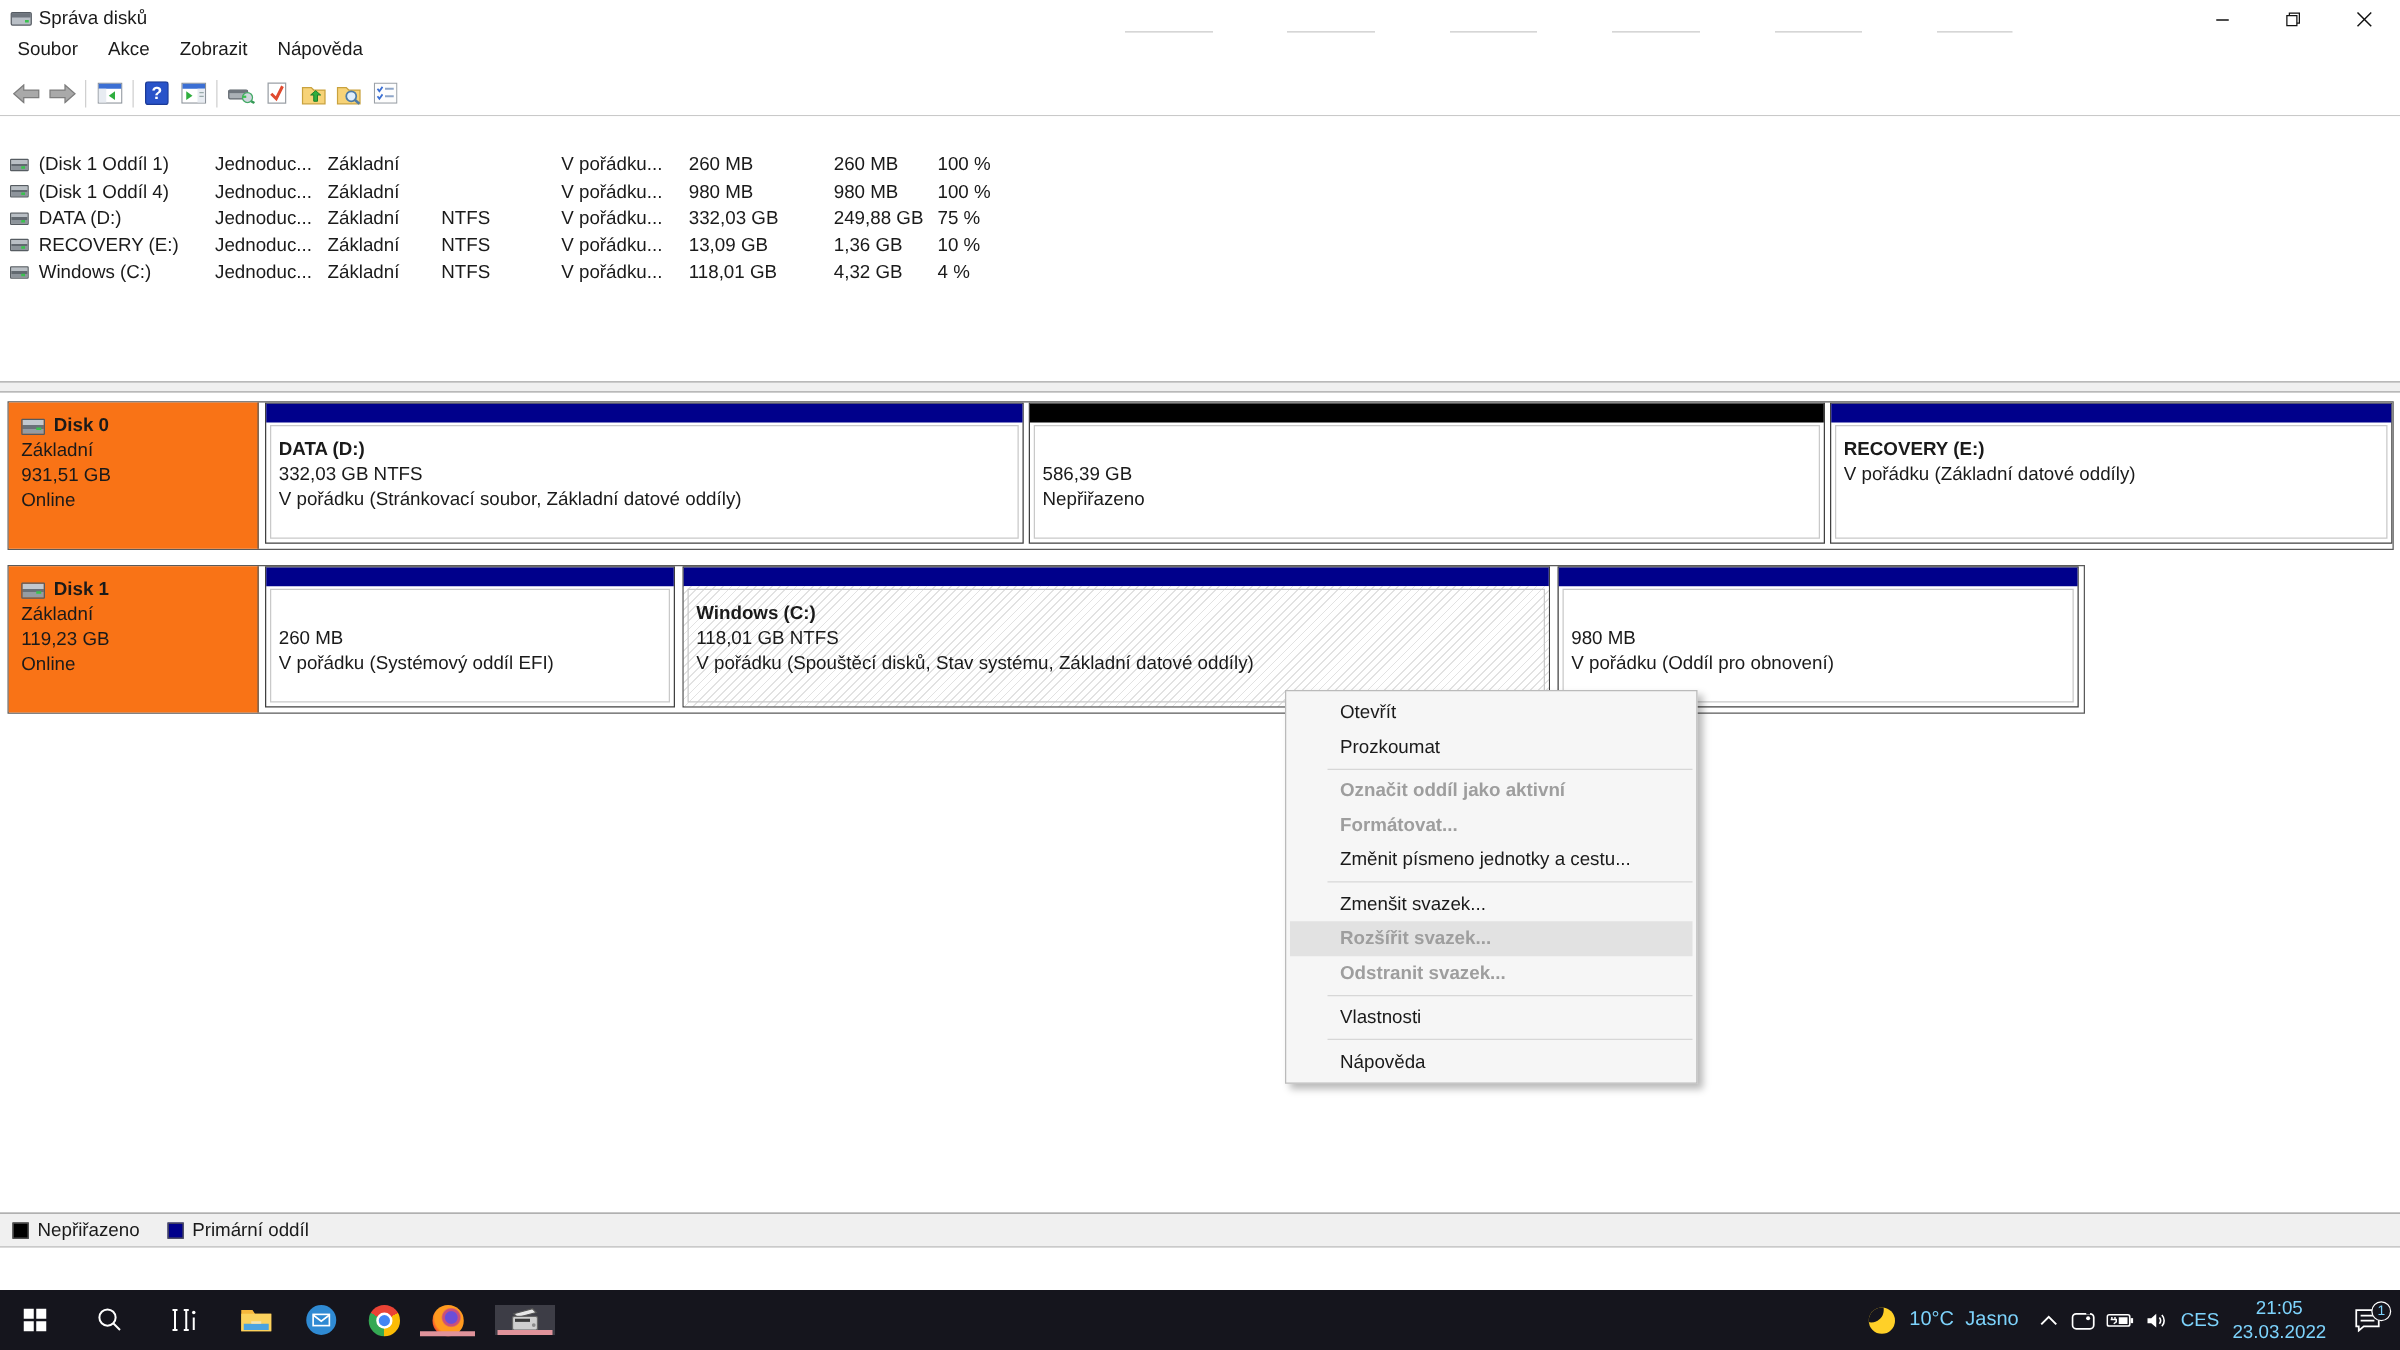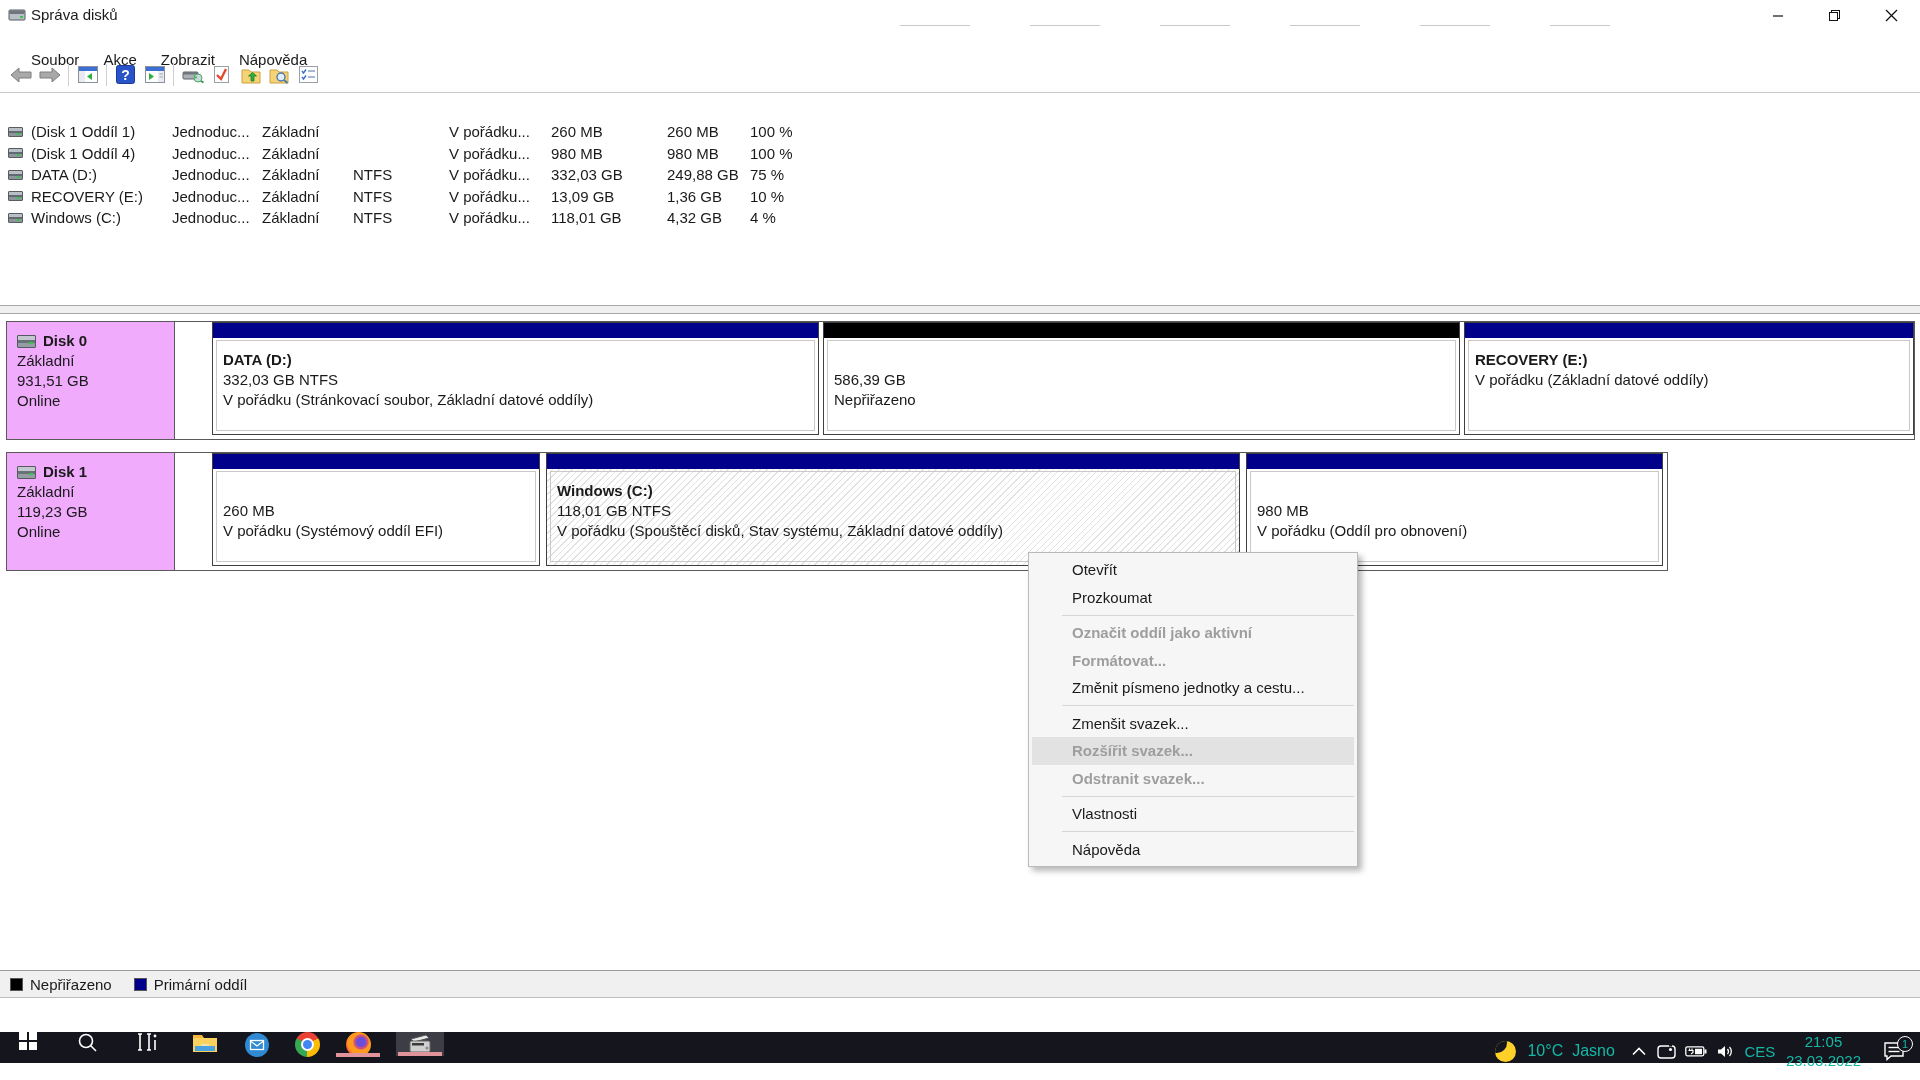--- a/index.html
+++ b/index.html
@@ -6,21 +6,21 @@
   html,body{width:1920px;height:1080px;overflow:hidden;background:#fff;
     font-family:"Liberation Sans",sans-serif;color:#1a1a1a;}
   
   #titlebar{position:absolute;left:0;top:0;width:1920px;height:30px;background:#fff;}
   #title-icon{position:absolute;left:8px;top:7px;width:18px;height:16px;}
   #title-text{position:absolute;left:31px;top:6px;font-size:15px;}
   #title-artifact{position:absolute;left:900px;top:25px;width:710px;height:1px;
     background:repeating-linear-gradient(90deg,#c9c9c9 0 70px,transparent 70px 130px);}
   .capbtn{position:absolute;top:0;height:30px;width:57px;display:flex;align-items:center;justify-content:center;}
   
-  #menubar{position:absolute;left:0;top:46px;width:1920px;height:27px;display:flex;align-items:center;padding-left:19px;}
+  #menubar{position:absolute;left:0;top:26px;width:1920px;height:27px;display:flex;align-items:center;padding-left:2px;}
   .menu-item{padding:0 12px;font-size:15px;line-height:27px;}
   
   #toolbar{position:absolute;left:0;top:57px;width:1920px;height:36px;border-bottom:1px solid #c9c9c9;display:flex;align-items:center;padding-left:6px;}
   .tbtn{width:29px;height:28px;display:flex;align-items:center;justify-content:center;}
   .tsep{width:1px;height:22px;background:#d0d0d0;margin:0 4px;}
   
   #pane{position:absolute;left:0;top:93px;width:1920px;height:923px;background:#fff;}
   
   .grid{display:grid;grid-template-columns:164px 90px 91px 96px 102px 116px 83px 117px 1fr;}
   #thead{position:absolute;left:3px;top:5px;width:1913px;height:22px;background:#f0f0f0;border-top:1px solid #d2d2d2;border-bottom:1px solid #d2d2d2;}
@@ -29,21 +29,21 @@
   #tbody{position:absolute;left:3px;top:28px;width:1913px;}
   .trow{height:21.5px;font-size:15px;}
   .trow .td{display:flex;align-items:center;padding-left:5px;overflow:hidden;white-space:nowrap;}
   .vol-ic{width:15px;height:10px;margin-right:8px;flex:none;border-radius:1px;
      background:linear-gradient(#b9bfc5 0 3px,#626970 3px 5px,#8d949b 5px 10px);border:1px solid #565c62;position:relative;}
   .vol-ic::after{content:"";position:absolute;right:2px;top:5px;width:3px;height:2px;background:#39c24e;}
   
   #splitter{position:absolute;left:0;top:212px;width:1920px;height:9px;background:#f0f0f0;border-top:1px solid #a6a6a6;border-bottom:1px solid #a6a6a6;}
   
   .strip{position:absolute;left:6px;height:119px;border:1px solid #5a5a5a;background:#fff;}
-  .dlabel{position:absolute;left:0;top:0;width:168px;height:117px;background:#f0abfc;border-right:1px solid #5a5a5a;padding:9px 0 0 10px;font-size:15px;line-height:20px;}
+  .dlabel{position:absolute;left:0;top:0;width:200px;height:117px;background:#f97316;border-right:1px solid #5a5a5a;padding:9px 0 0 10px;font-size:15px;line-height:20px;}
   .dlabel .dname{display:flex;align-items:center;font-weight:bold;}
   .disk-ic{width:19px;height:13px;margin-right:7px;border-radius:1px;border:1px solid #545a60;
      background:linear-gradient(#c2c8ce 0 4px,#6a7178 4px 7px,#959ca3 7px 13px);position:relative;}
   .disk-ic::after{content:"";position:absolute;right:2px;top:6px;width:4px;height:2.5px;background:#39c24e;}
   .part{position:absolute;top:0;height:113px;border:1px solid #404040;background:#fff;}
   .pbar{height:15px;width:100%;}
   .pbody{position:absolute;left:0;top:15px;right:0;bottom:0;}
   .pbody::before{content:"";position:absolute;left:3px;right:3px;top:2px;bottom:3px;border:1px solid #c9c9c9;}
   .ptxt{position:absolute;left:10px;top:12px;right:8px;font-size:15px;line-height:20px;white-space:nowrap;overflow:hidden;}
   .ptitle{font-weight:bold;min-height:20px;}
@@ -52,21 +52,21 @@
   
   #legend{position:absolute;left:0;top:877px;width:1920px;height:28px;background:#f0f0f0;border-top:1px solid #9a9a9a;border-bottom:1px solid #bdbdbd;display:flex;align-items:center;font-size:15px;}
   .lsq{width:13px;height:13px;border:1px solid #555;margin-right:7px;}
   
   #ctxmenu{position:absolute;left:1028px;top:552px;width:330px;background:#f6f6f6;border:1px solid #bababa;box-shadow:4px 4px 6px rgba(0,0,0,.28);padding:3px 0;z-index:50;}
   .mi{height:27.5px;display:flex;align-items:center;padding-left:40px;font-size:15px;margin:0 3px;}
   .mi.dis{color:#9e9e9e;font-weight:bold;}
   .mi.hl{background:#e2e2e2;}
   .msep{height:1px;background:#d7d7d7;margin:3.5px 3px 3.5px 33px;}
   
-  #taskbar{position:absolute;left:0;top:1032px;width:1920px;height:31px;background:#15151d;display:flex;align-items:flex-start;color:#14b8a6;}
+  #taskbar{position:absolute;left:0;top:1032px;width:1920px;height:48px;background:#15151d;display:flex;align-items:center;color:#7dd3fc;}
   .tb-btn{width:48px;display:flex;align-items:center;justify-content:center;position:relative;flex:none;}
   .tb-btn.active{background:#3d3d46;}
   .underline{position:absolute;bottom:0;left:2px;right:2px;height:4px;background:#e0939b;}
   #tray{margin-left:auto;display:flex;align-items:center;}
   .tray-item{display:flex;align-items:center;justify-content:center;flex:none;}
   #clockblock{text-align:center;font-size:15px;line-height:19px;margin:0 7px;}
   .win-logo{display:grid;grid-template-columns:8px 8px;grid-template-rows:8px 8px;gap:1.5px;}
   .win-logo div{background:#fff;}
 </style>
 </head>

